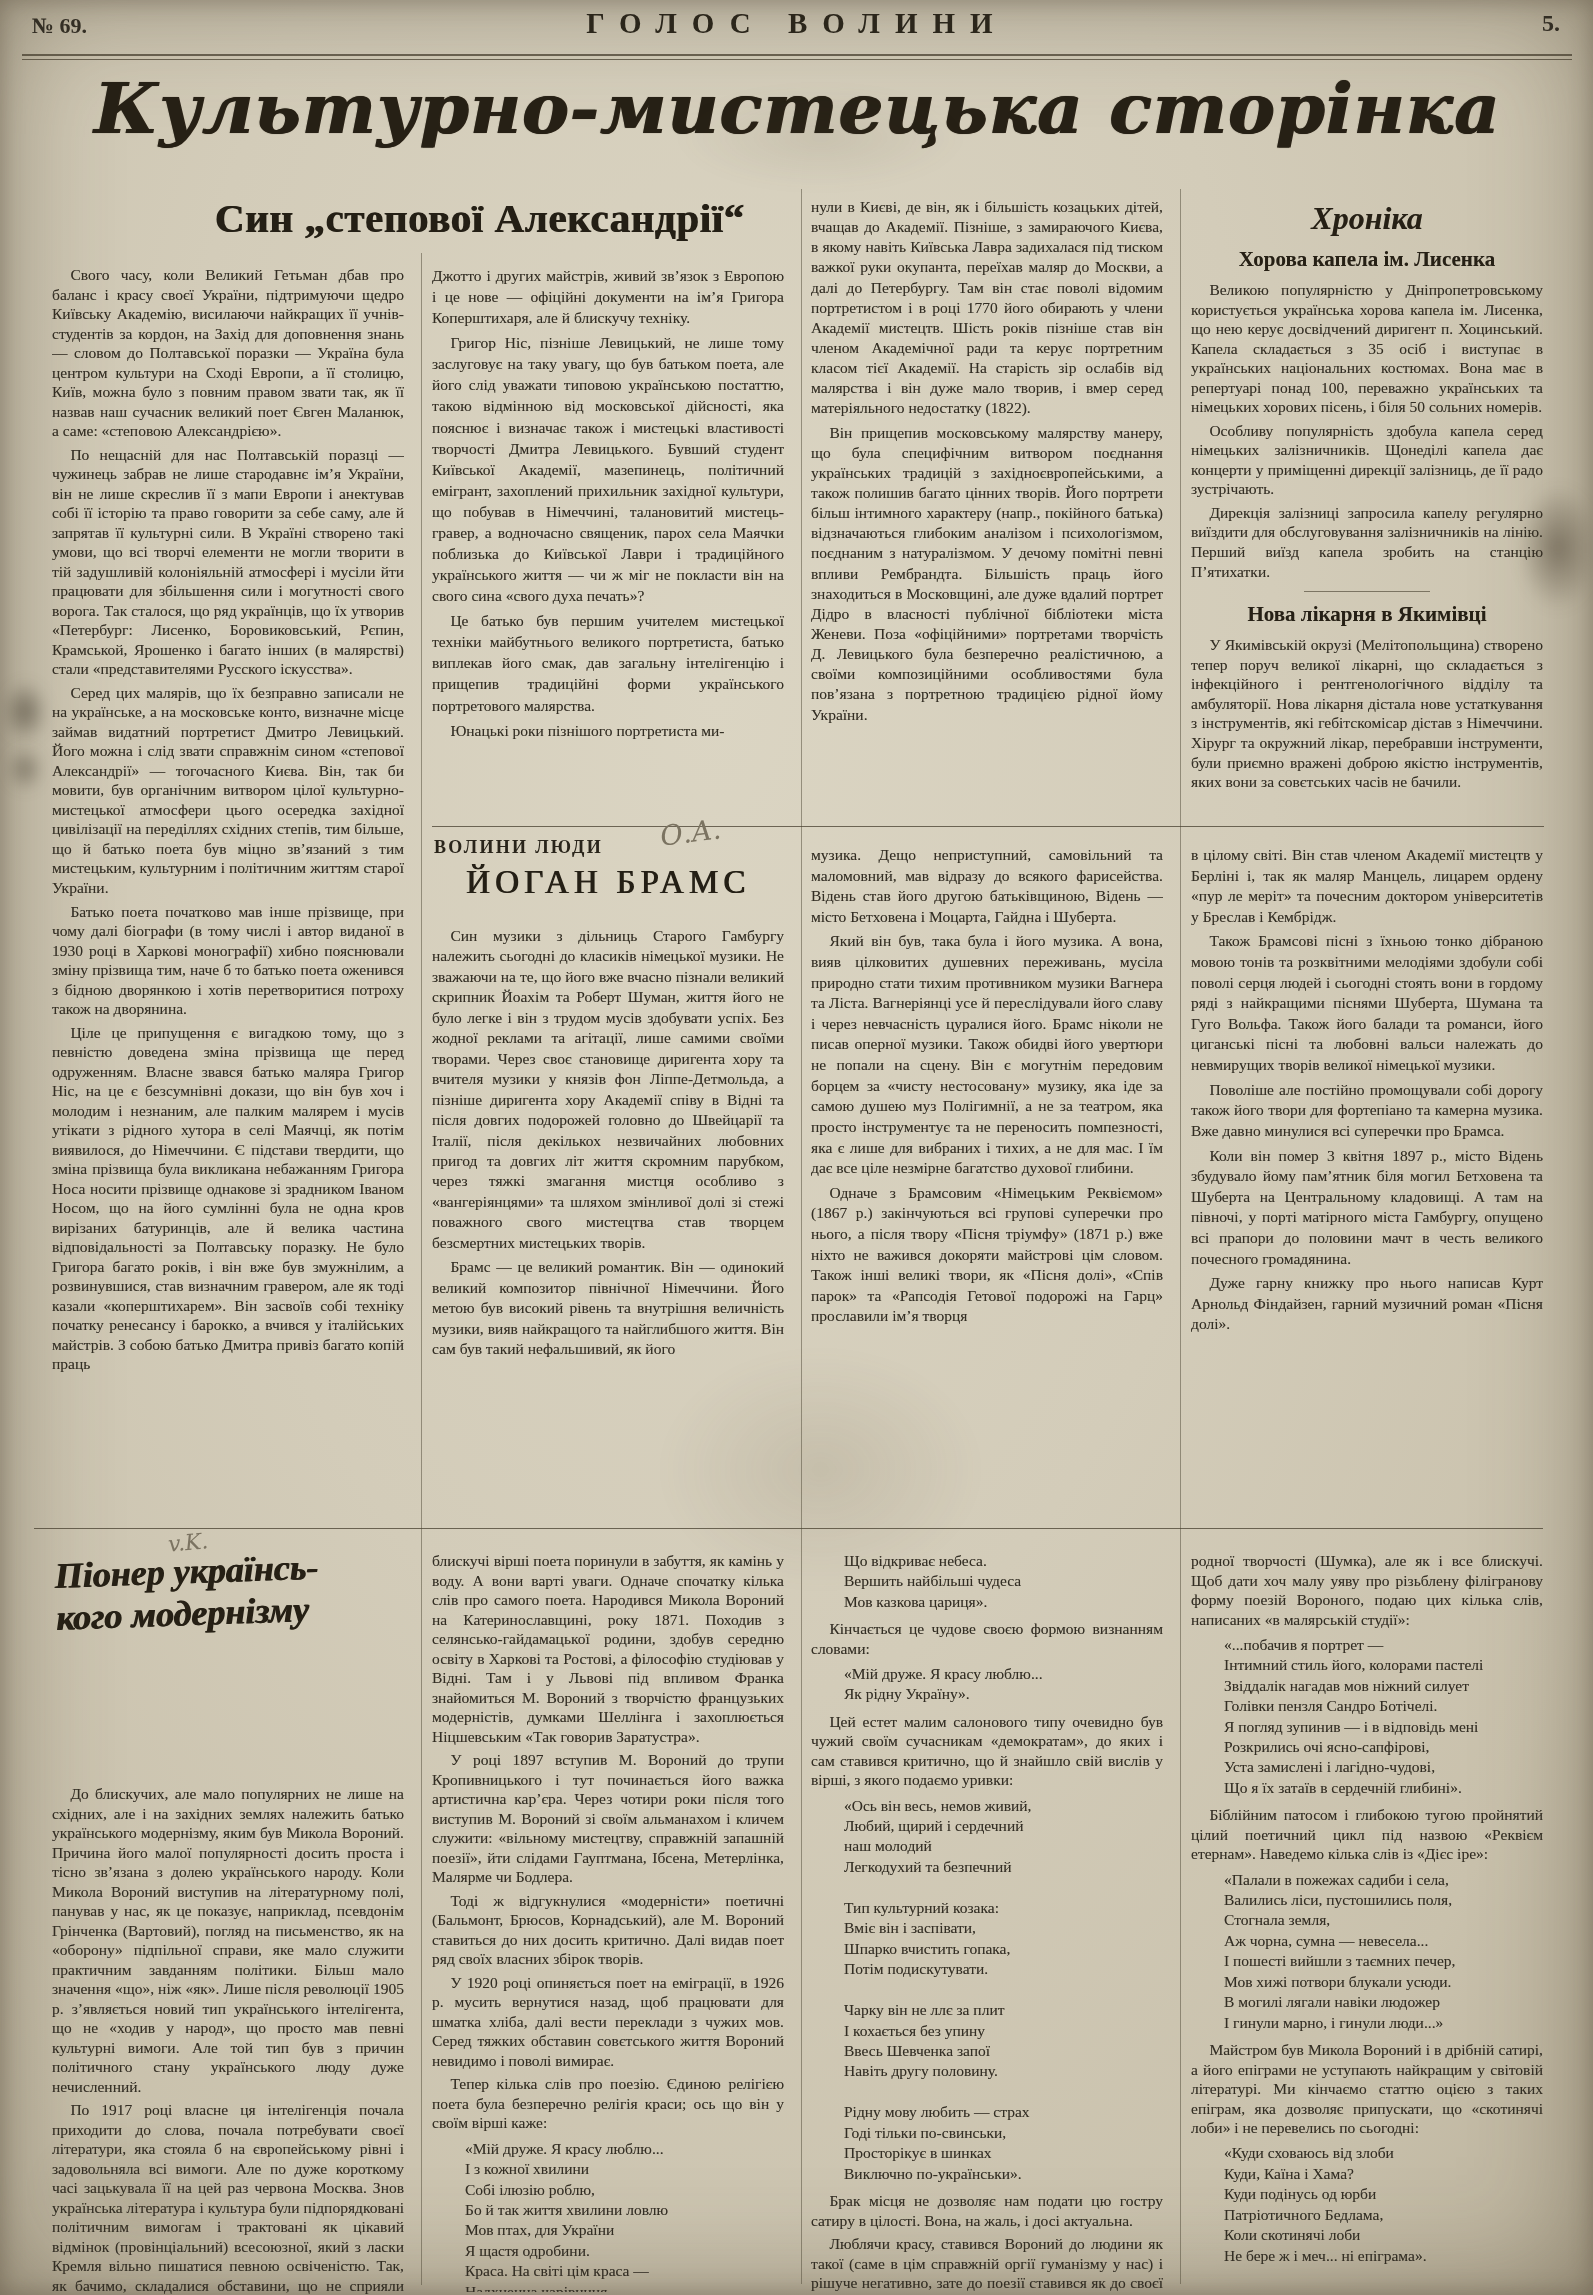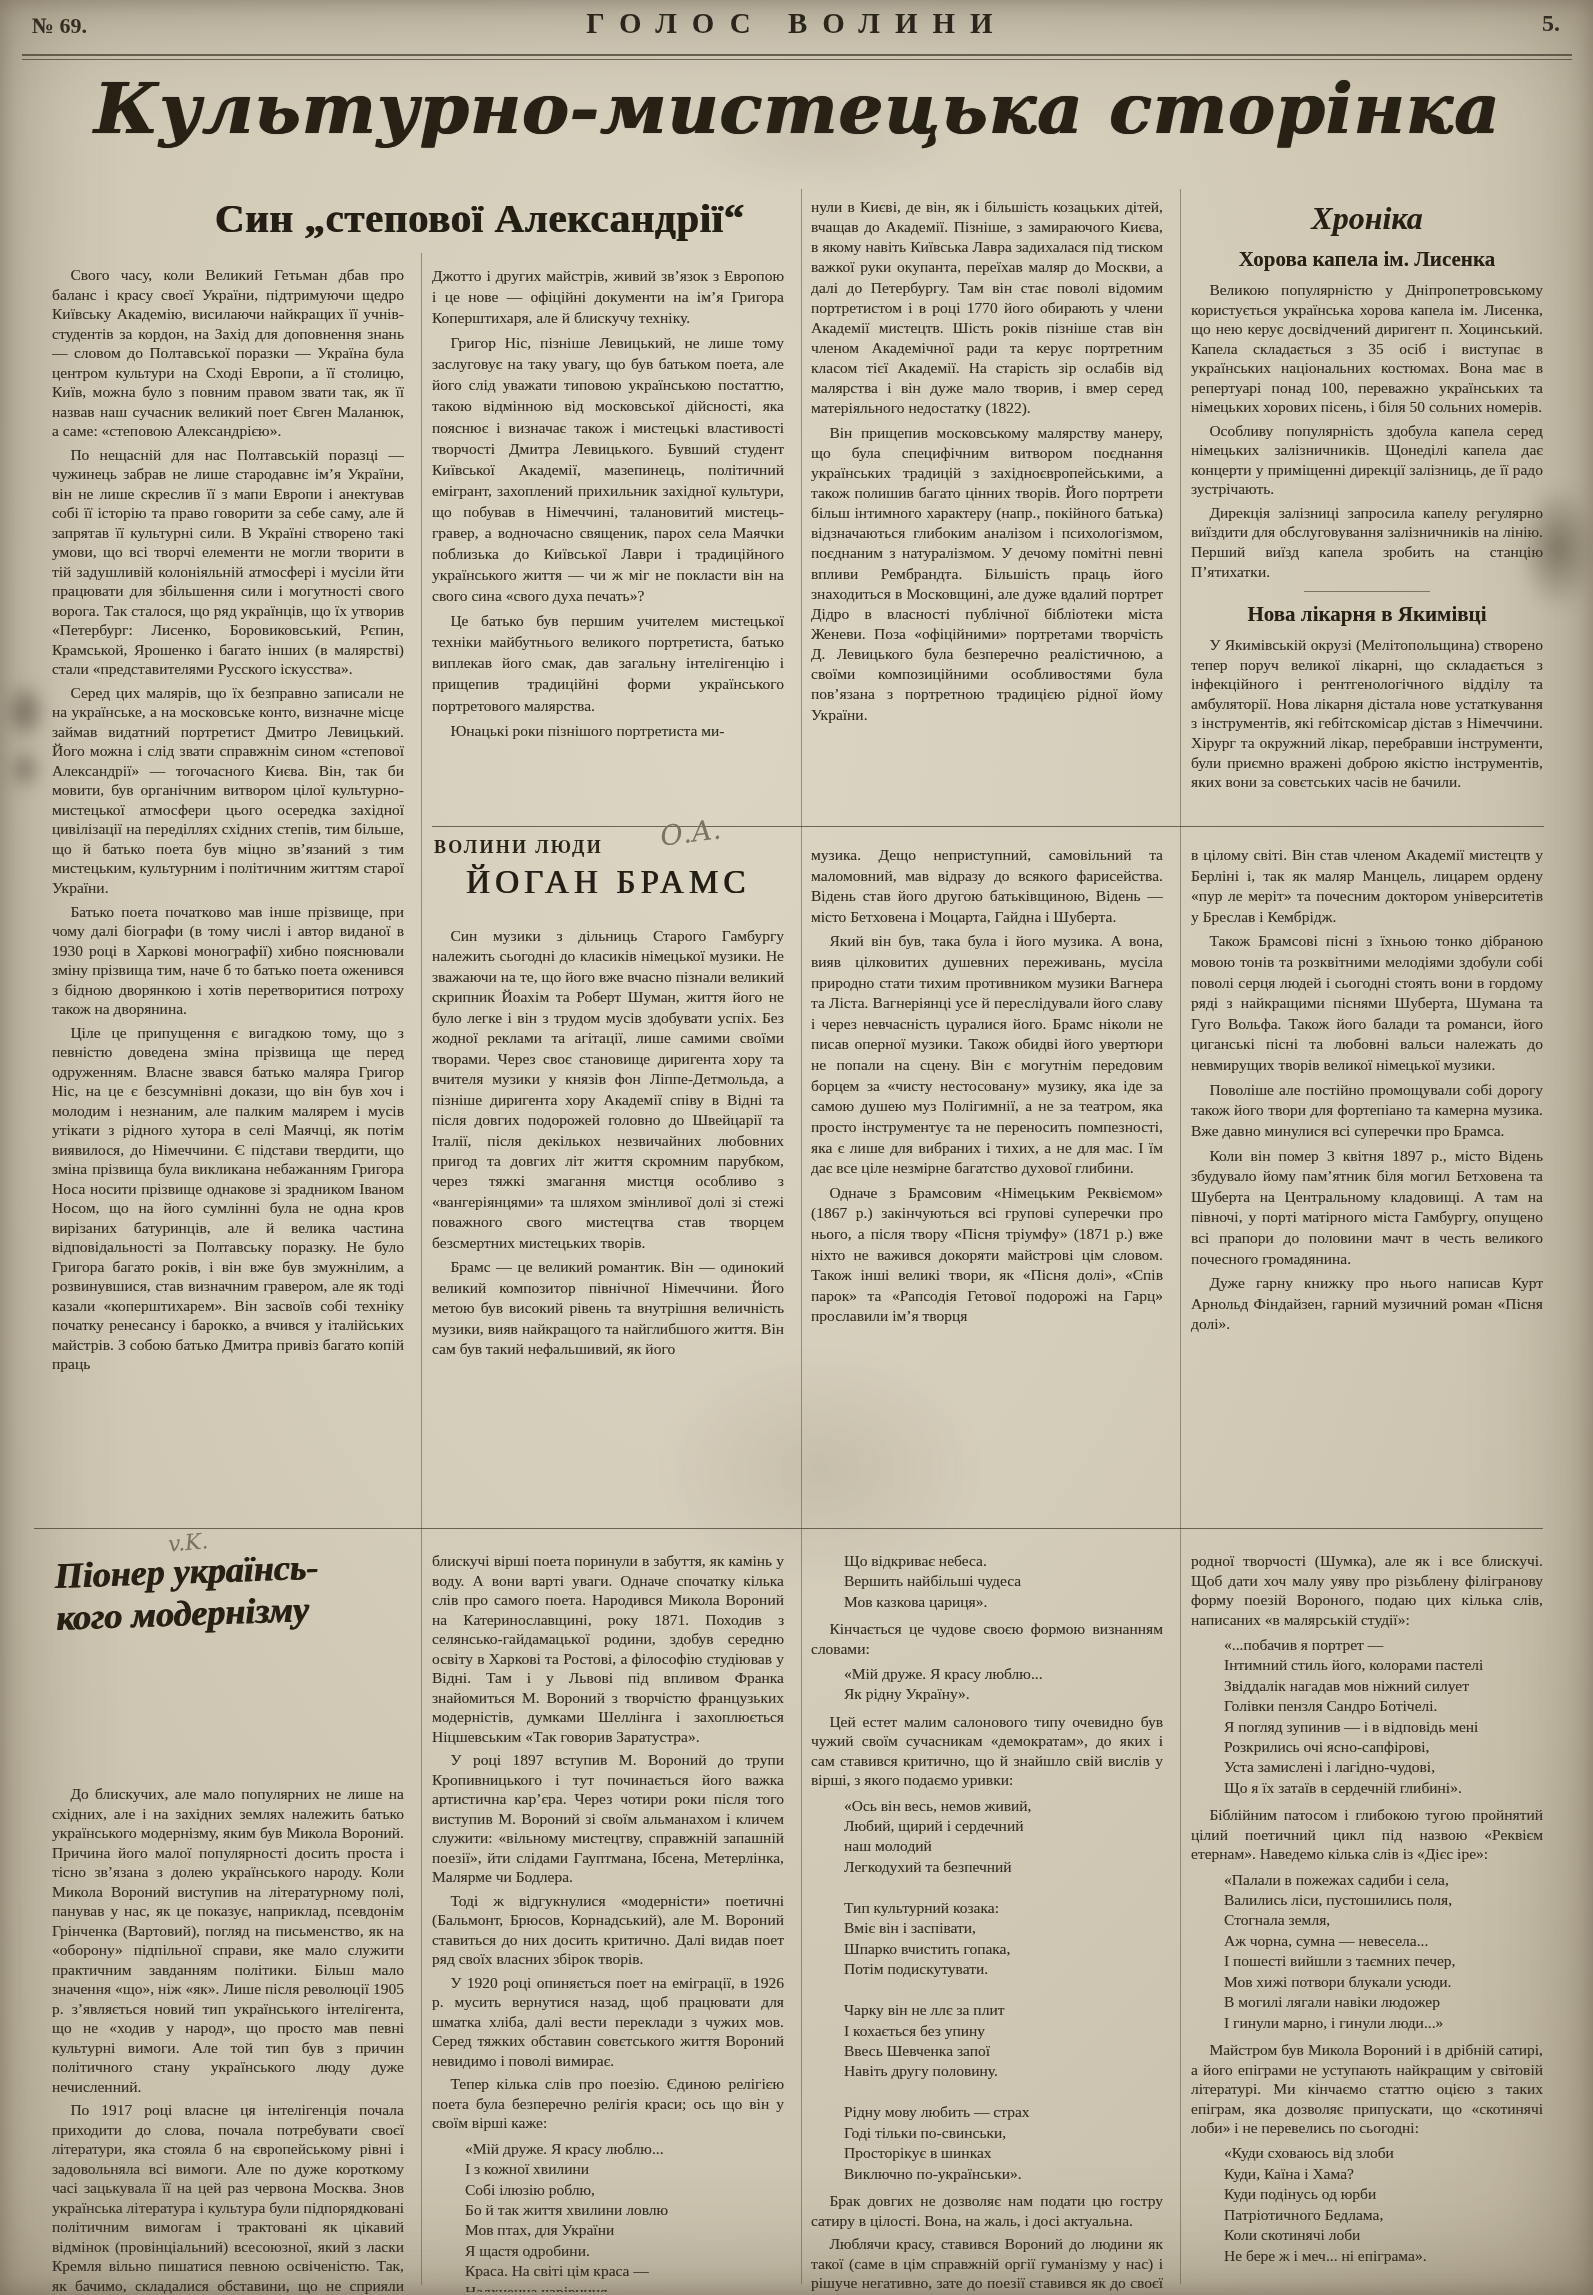--- a/index.html
+++ b/index.html
@@ -206,21 +206,21 @@
 
 Чарку він не ллє за плит
 І кохається без упину
 Ввесь Шевченка запої
 Навіть другу половину.
 
 Рідну мову любить — страх
 Годі тільки по-свинськи,
 Просторікує в шинках
 Виключно по-українськи».</div>
-    <p>Брак довгих не дозволяє нам подати цю гостру сатиру в цілості. Вона, на жаль, і досі актуальна.</p>
+    <p>Брак місця не дозволяє нам подати цю гостру сатиру в цілості. Вона, на жаль, і досі актуальна.</p>
     <p>Люблячи красу, ставився Вороний до людини як такої (саме в цім справжній оргії гуманізму у нас) і рішуче негативно, зате до поезії ставився як до своєї краси слова. Як майстер слова стоїть Вороний дуже високо і його треба вважати «батьком» найкращих зразків Чуприни та Тичини.</p>
 
   </div>
 
   <div class="blk tcol" id="pio-c4">
     <p class="cont">родної творчості (Шумка), але як і все блискучі. Щоб дати хоч малу уяву про різьблену філігранову форму поезій Вороного, подаю цих кілька слів, написаних «в малярській студії»:</p>
     <div class="poem">«...побачив я портрет —
 Інтимний стиль його, колорами пастелі
 Звіддалік нагадав мов ніжний силует
 Голівки пензля Сандро Ботічелі.

